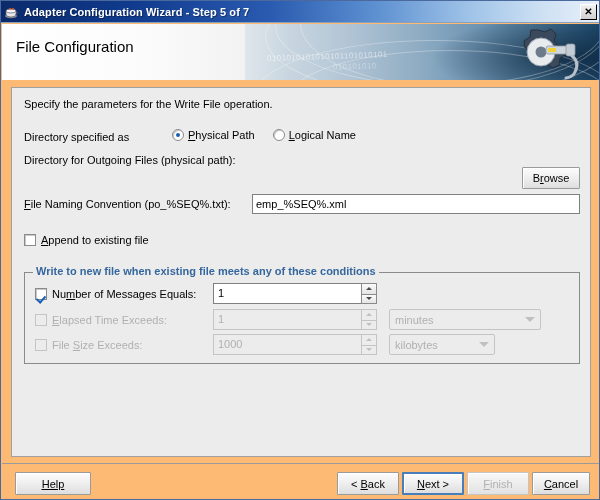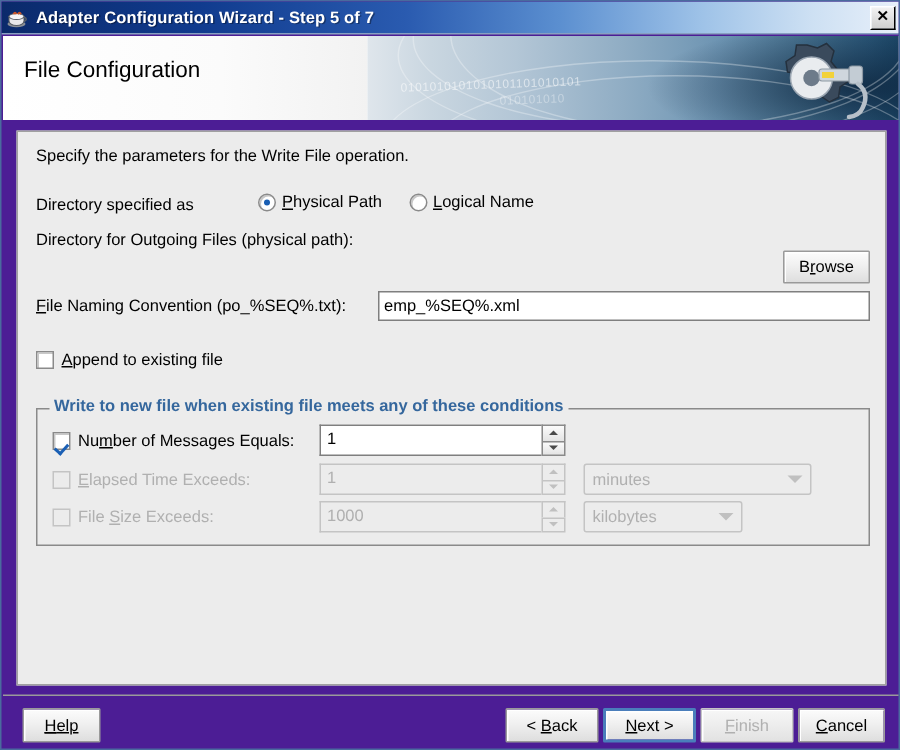--- a/index.html
+++ b/index.html
@@ -7,21 +7,21 @@
     margin: 0; padding: 0;
     width: 600px; height: 500px;
     overflow: hidden;
     font-family: "Liberation Sans", sans-serif;
   }
   body { background: #d4d0c8; }
 
   .window {
     position: relative;
     width: 600px; height: 500px;
-    background: #4c1d95;
+    background: #fdba74;
     border: 1px solid #4a6a9e;
     overflow: hidden;
   }
 
   
   .titlebar {
     position: absolute; left: 0; top: 0;
     width: 600px; height: 22px;
     background: linear-gradient(to right,
         #0b2a6b 0%, #103b8e 22%, #2a5bb0 45%,
@@ -278,21 +278,21 @@
   }
   .combo-min { width: 152px; text-align: center; }
   .combo-kb { width: 106px; }
 
   
   .sep {
     position: absolute; left: 1px; top: 462px;
     width: 598px; height: 1px; background: #9a9a9a;
   }
   .footer { position: absolute; left: 0; top: 463px; width: 600px; height: 37px; }
-  .help-btn { left: 14px; top: 8px; width: 52px; height: 23px; text-decoration: underline; }
+  .help-btn { left: 14px; top: 8px; width: 76px; height: 23px; text-decoration: underline; }
   .back-btn { left: 336px; top: 8px; width: 62px; height: 23px; }
   .next-btn { left: 401px; top: 8px; width: 62px; height: 23px;
               border: 2px solid #4a7ebb; }
   .finish-btn { left: 466px; top: 8px; width: 62px; height: 23px;
                 color: #b0b0b0;
                 background: linear-gradient(to bottom, #f7f7f7 0%, #eeeeee 45%, #e2e2e2 100%);
                 border-color: #c4c4c4; }
   .cancel-btn { left: 531px; top: 8px; width: 58px; height: 23px; }
 </style>
 </head>

